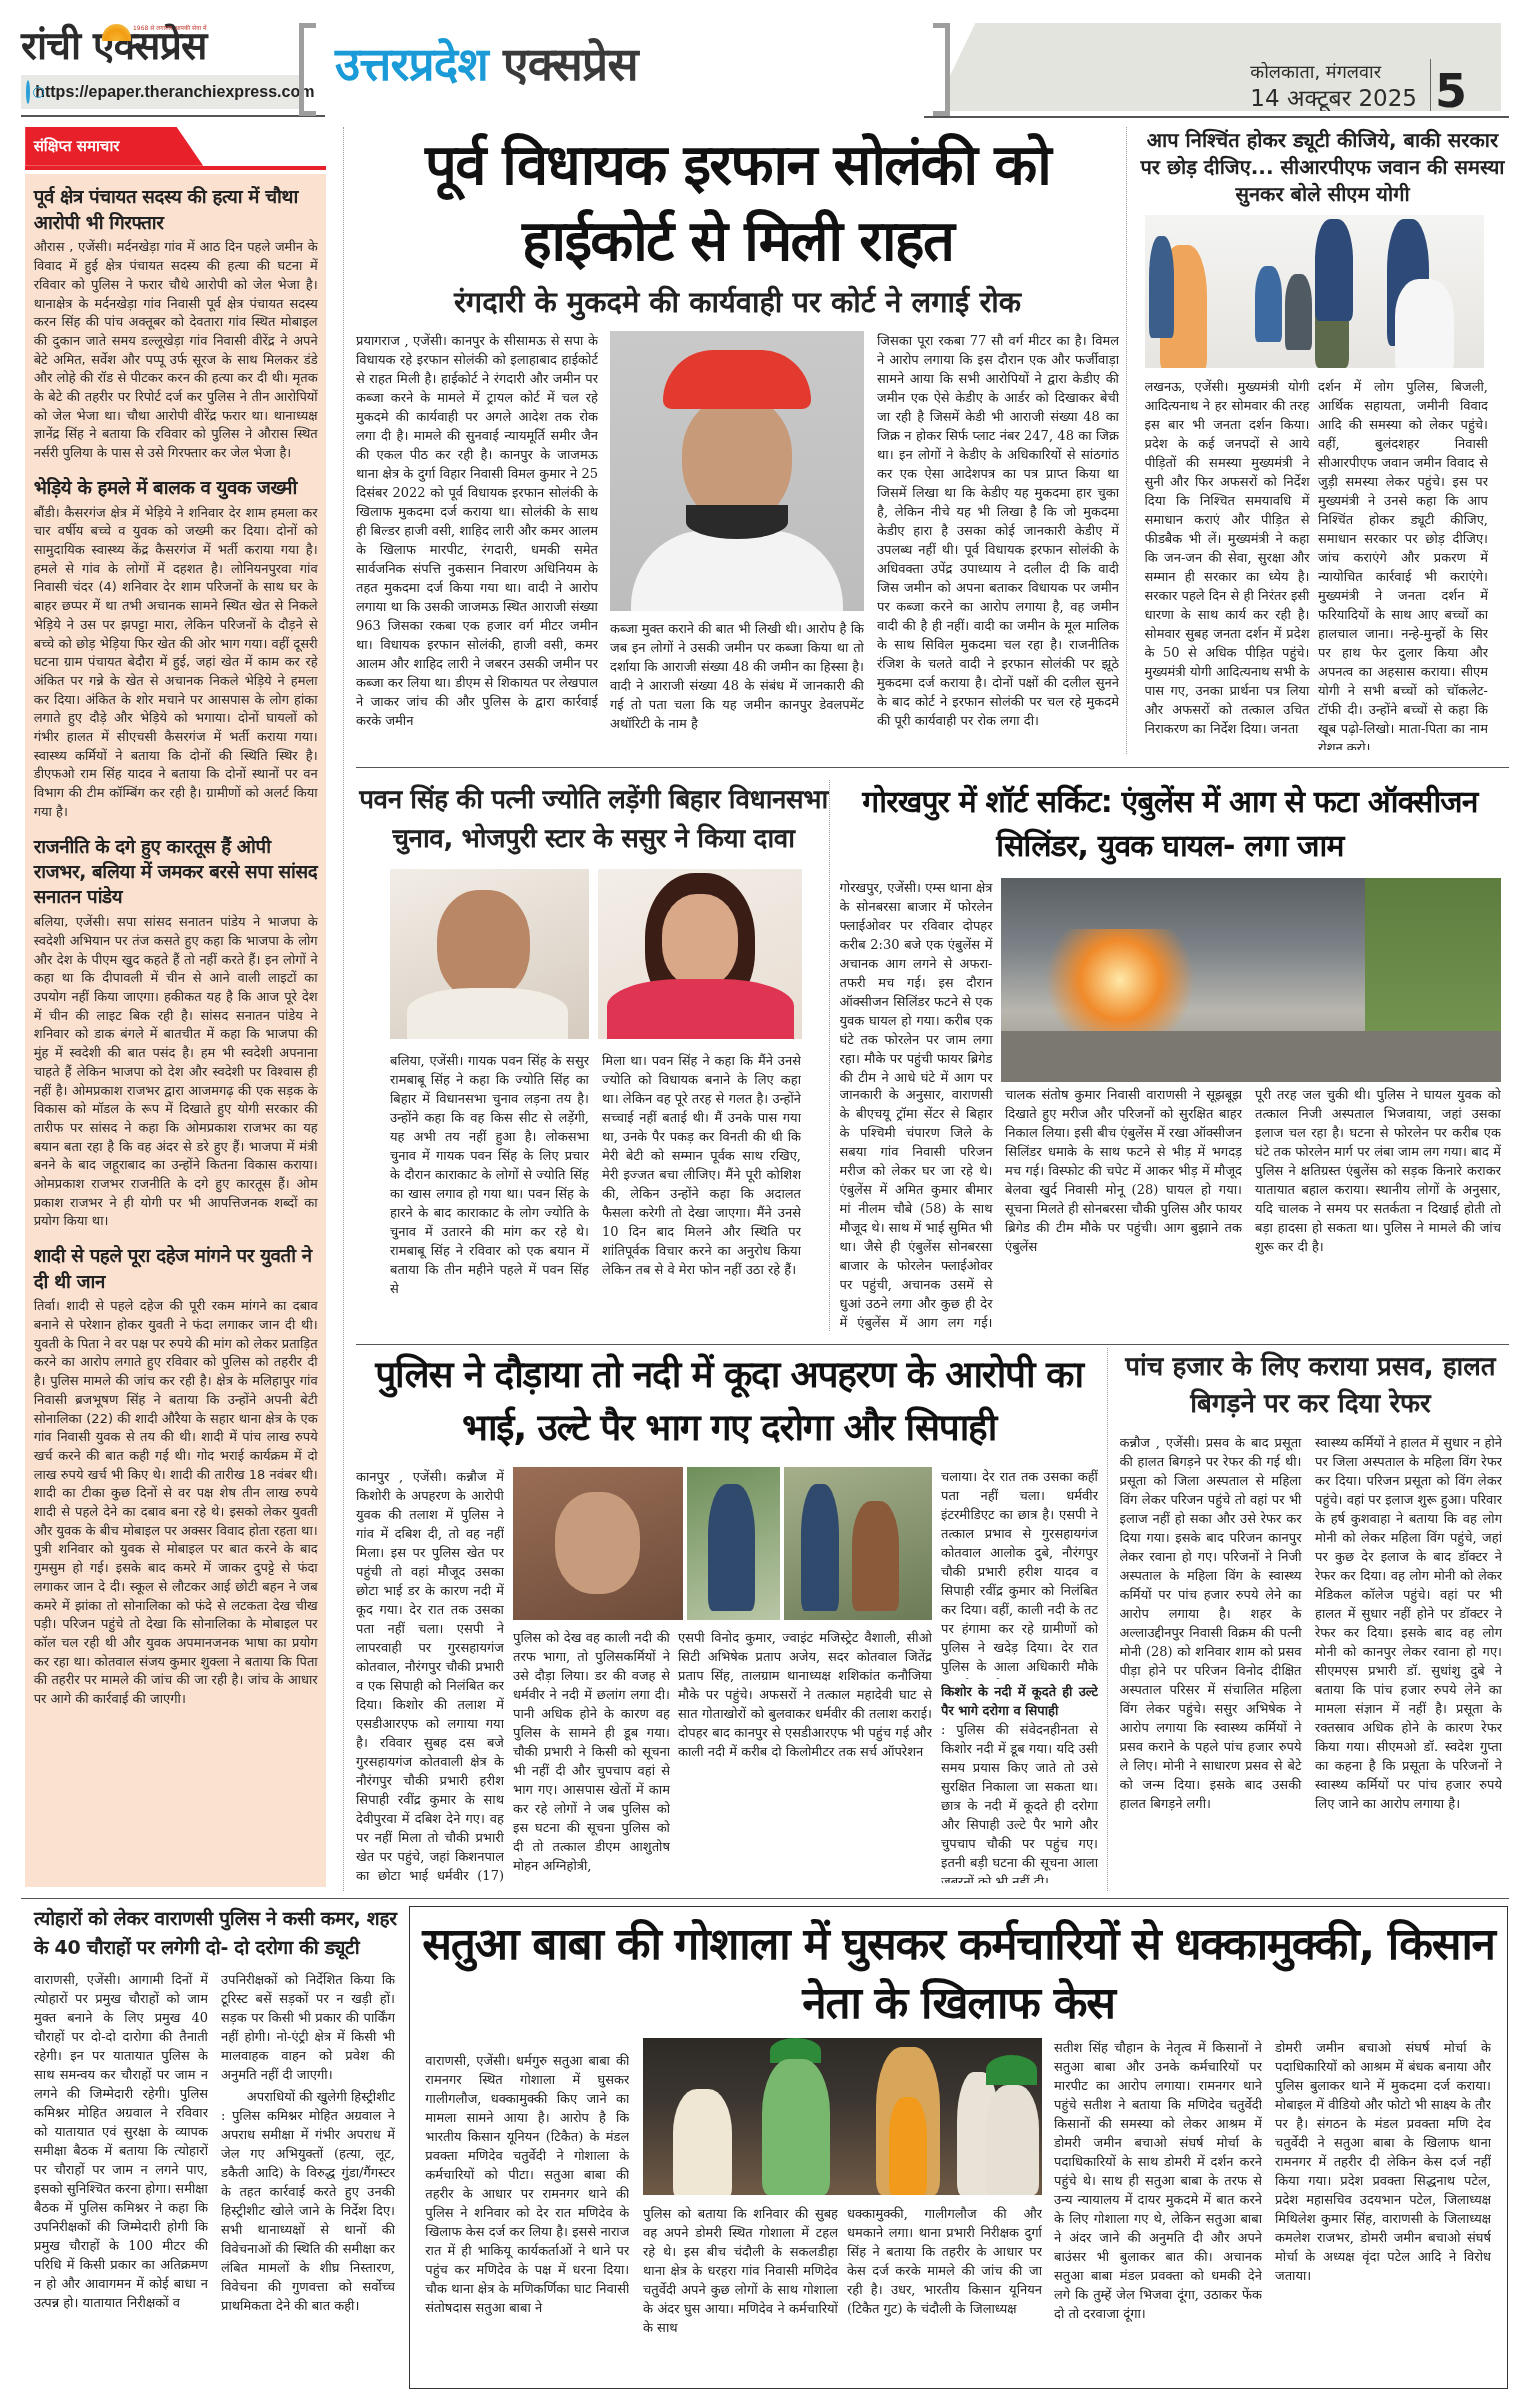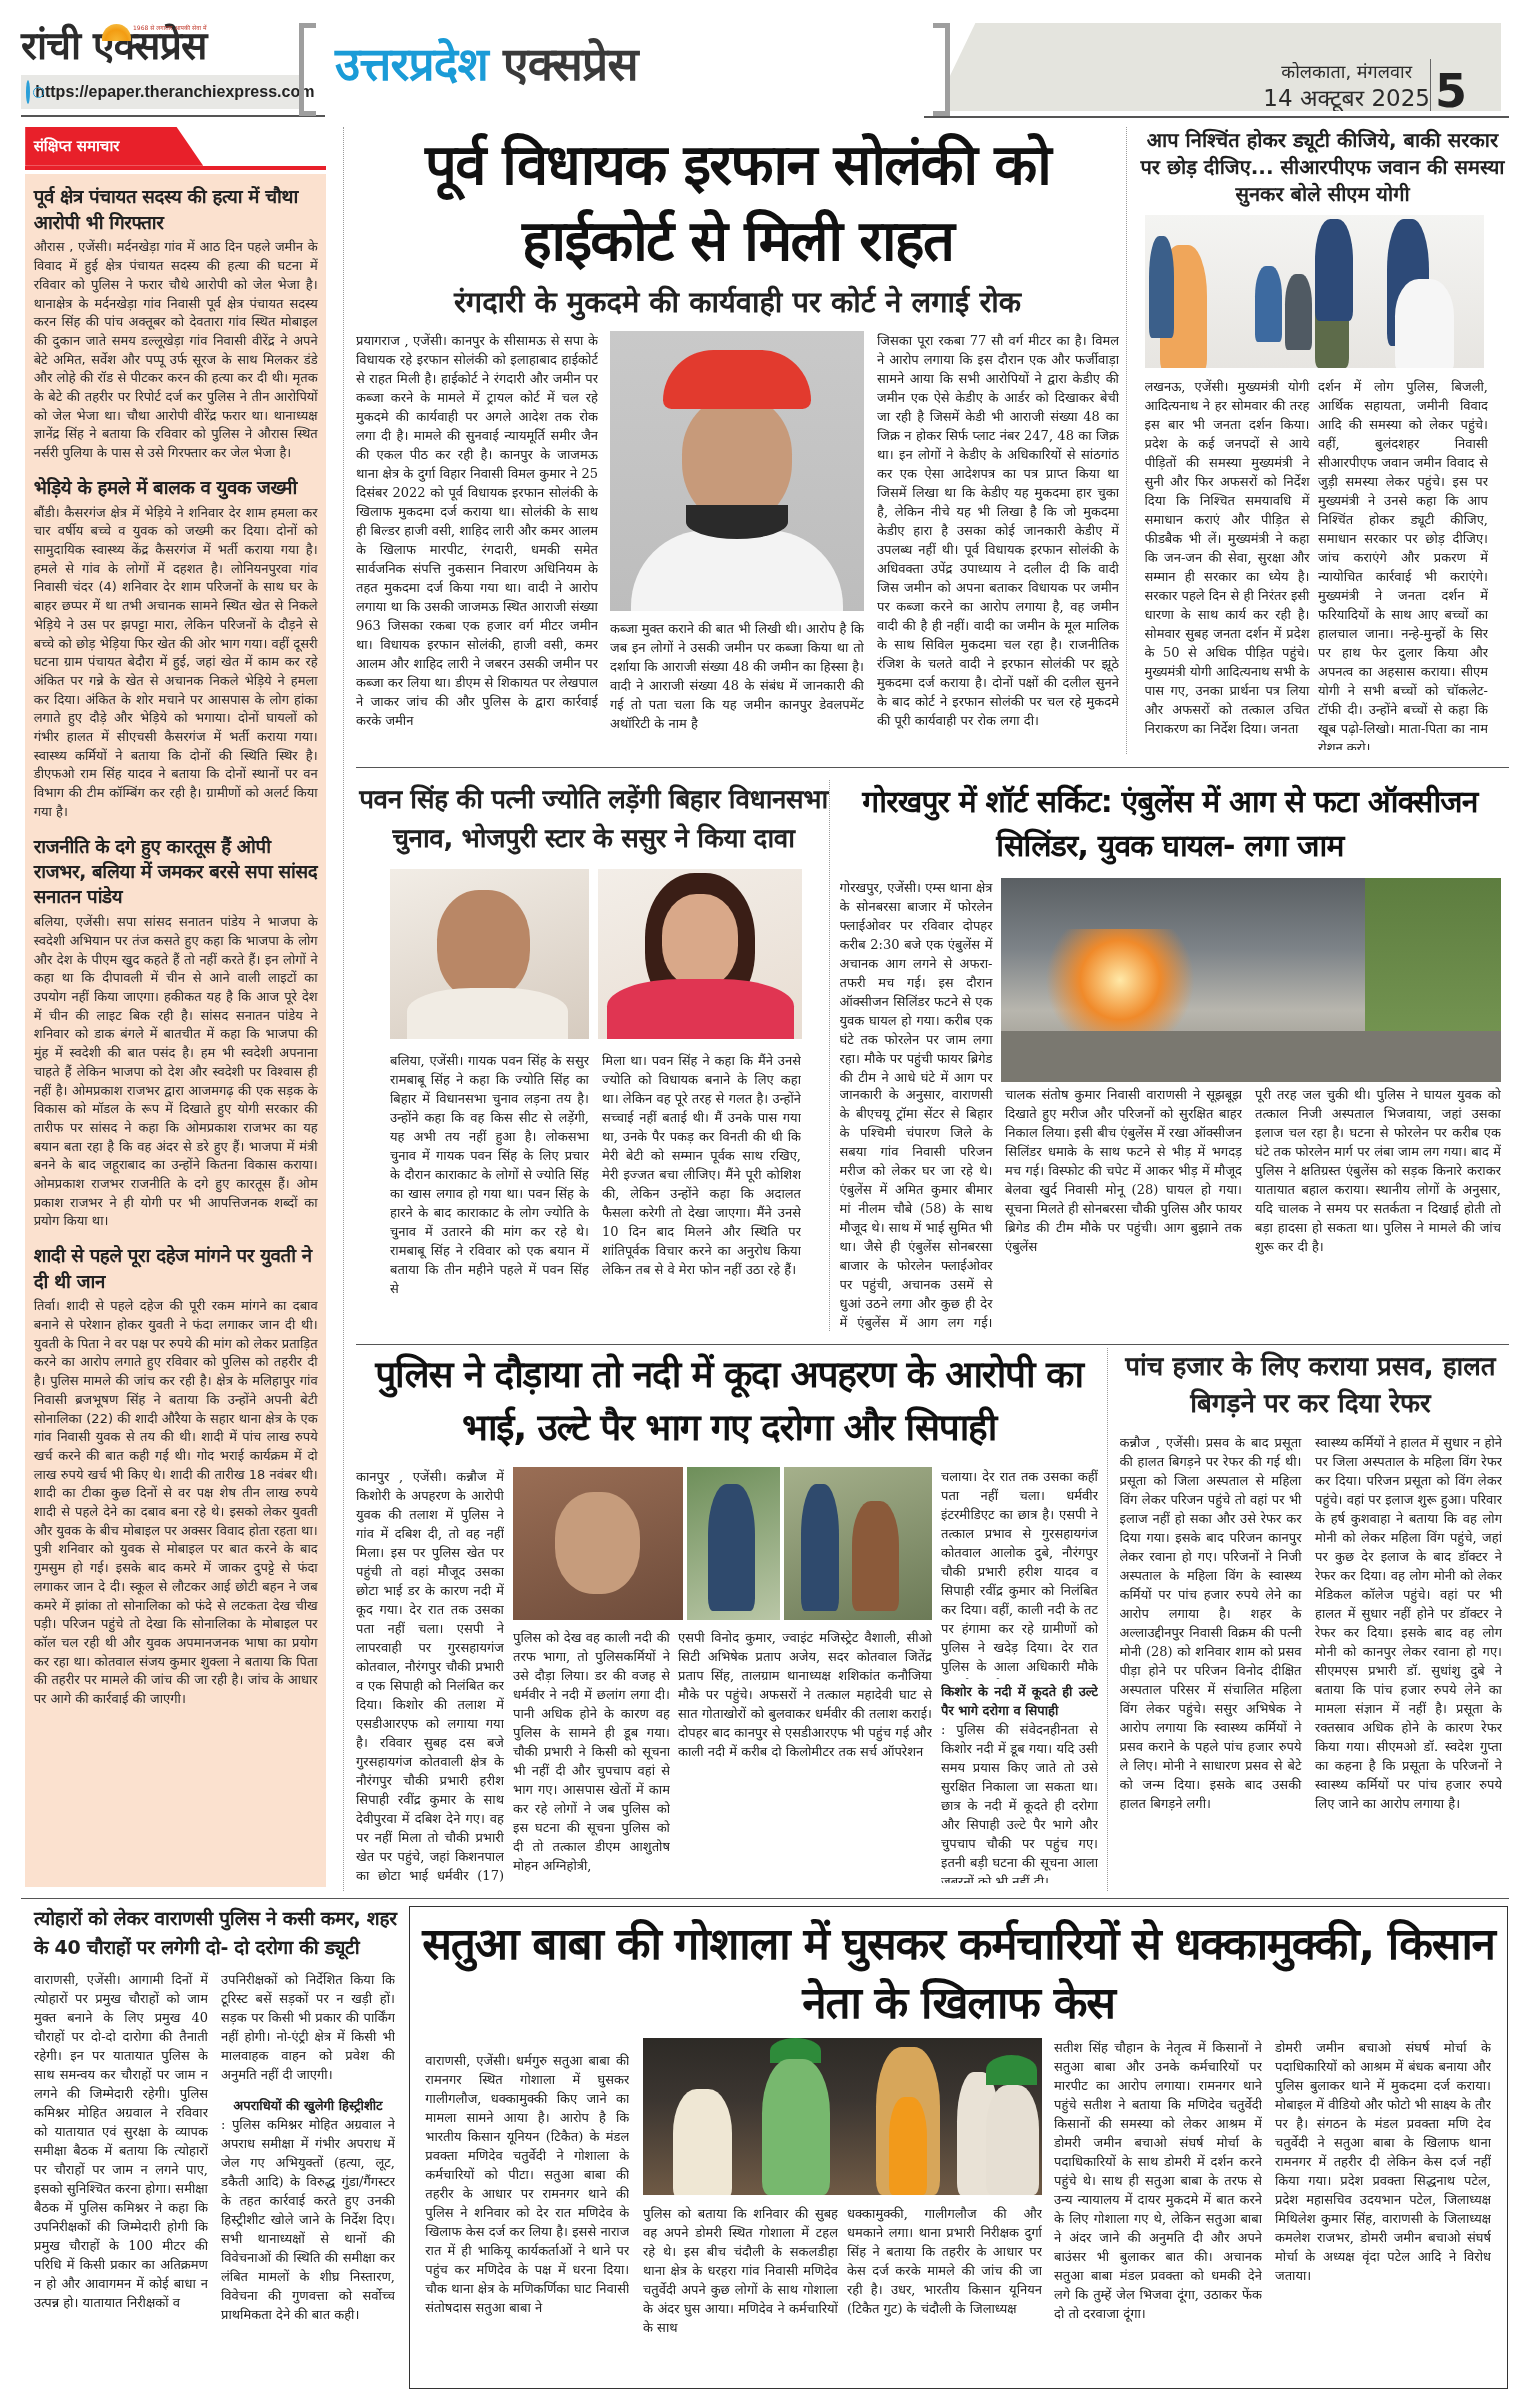--- a/index.html
+++ b/index.html
@@ -17,21 +17,21 @@
   .url-icon { width: 24px; height: 24px; border-radius: 50%; border: 2.5px solid #2a9fd8; position: relative; margin-right: 5.1px; background: #fff; }
   .url-icon::after { content: ""; position: absolute; left: 5.1px; top: 5.1px; width: 8.5px; height: 8.5px; border-radius: 50%; border: 1.7px solid #2a9fd8; }
   .url-text { font-family: "Liberation Sans", sans-serif; font-weight: 700; font-size: 16px; color: #222; }
   .rule-top { position: absolute; left: 21px; top: 115px; width: 304px; height: 1.7px; background: #555; }
   .bracket-l { position: absolute; left: 299px; top: 23px; width: 17px; height: 93px; border: 5.1px solid #9e9e9e; border-right: none; }
   .section-title { position: absolute; left: 335px; top: 30px; font-weight: 900; font-size: 46px; letter-spacing: -0.8px; line-height: 68px; }
   .section-title .blue { color: #1a9bd7; }
   .section-title .grey { color: #3a3a3a; }
   .bracket-r { position: absolute; left: 933px; top: 23px; width: 17px; height: 93px; border: 5.1px solid #9e9e9e; border-left: none; }
   .date-panel { position: absolute; left: 950px; top: 23px; width: 551px; height: 88px; background: #e4e4de; clip-path: polygon(25.4px 0, 100% 0, 100% 100%, 0 100%, 0 60%); }
-  .date-block { position: absolute; right: 70px; top: 36px; text-align: center; border-right: 1.7px solid #666; padding-right: 0; }
+  .date-block { position: absolute; right: 70px; top: 36px; text-align: left; border-right: 1.7px solid #666; padding-right: 13px; }
   .date-city { font-size: 18px; color: #2b2b2b; line-height: 25.4px; }
   .date-day { font-size: 23px; color: #2b2b2b; line-height: 29px; }
   .page-no { position: absolute; right: 34px; top: 41px; font-weight: 900; font-size: 46px; color: #222; }
   .rule-top-r { position: absolute; left: 924px; top: 116px; width: 585px; height: 1.7px; background: #555; }
 
   
   .briefs { position: absolute; left: 21px; top: 125px; width: 318px; height: 1764px; }
   .briefs-tab { position: absolute; left: 4.2px; top: 1.7px; width: 178px; height: 39px; background: #e8202a; clip-path: polygon(0 0, 85% 0, 100% 100%, 0 100%); color: #fff; font-weight: 900; font-size: 15px; line-height: 39px; padding-left: 8.5px; }
   .briefs-underline { position: absolute; left: 4.2px; top: 41px; width: 301px; height: 4.2px; background: #e8202a; }
   .briefs-body { position: absolute; left: 4.2px; top: 49px; width: 301px; height: 1713px; background: #fbe1cf; padding: 10.2px 8.5px; overflow: hidden; }
@@ -236,21 +236,21 @@
   <div class="col-text" style="position:absolute; left:204px; top:85px; width:187px; height:449px;">स्वास्थ्य कर्मियों ने हालत में सुधार न होने पर जिला अस्पताल के महिला विंग रेफर कर दिया। परिजन प्रसूता को विंग लेकर पहुंचे। वहां पर इलाज शुरू हुआ। परिवार के हर्ष कुशवाहा ने बताया कि वह लोग मोनी को लेकर महिला विंग पहुंचे, जहां पर कुछ देर इलाज के बाद डॉक्टर ने रेफर कर दिया। वह लोग मोनी को लेकर मेडिकल कॉलेज पहुंचे। वहां पर भी हालत में सुधार नहीं होने पर डॉक्टर ने रेफर कर दिया। इसके बाद वह लोग मोनी को कानपुर लेकर रवाना हो गए। सीएमएस प्रभारी डॉ. सुधांशु दुबे ने बताया कि पांच हजार रुपये लेने का मामला संज्ञान में नहीं है। प्रसूता के रक्तस्राव अधिक होने के कारण रेफर किया गया। सीएमओ डॉ. स्वदेश गुप्ता का कहना है कि प्रसूता के परिजनों ने स्वास्थ्य कर्मियों पर पांच हजार रुपये लिए जाने का आरोप लगाया है।</div>
 </article>
 
 <div class="hrule" style="left:21px; top:1898px; width:1488px; height:0.8px;"></div>
 
 <article class="festival">
   <h2 class="fest-hl">त्योहारों को लेकर वाराणसी पुलिस ने कसी कमर, शहर के 40 चौराहों पर लगेगी दो- दो दरोगा की ड्यूटी</h2>
   <div class="col-text" style="position:absolute; left:0; top:66px; width:174px; height:416px;">वाराणसी, एजेंसी। आगामी दिनों में त्योहारों पर प्रमुख चौराहों को जाम मुक्त बनाने के लिए प्रमुख 40 चौराहों पर दो-दो दारोगा की तैनाती रहेगी। इन पर यातायात पुलिस के साथ समन्वय कर चौराहों पर जाम न लगने की जिम्मेदारी रहेगी। पुलिस कमिश्नर मोहित अग्रवाल ने रविवार को यातायात एवं सुरक्षा के व्यापक समीक्षा बैठक में बताया कि त्योहारों पर चौराहों पर जाम न लगने पाए, इसको सुनिश्चित करना होगा। समीक्षा बैठक में पुलिस कमिश्नर ने कहा कि उपनिरीक्षकों की जिम्मेदारी होगी कि प्रमुख चौराहों के 100 मीटर की परिधि में किसी प्रकार का अतिक्रमण न हो और आवागमन में कोई बाधा न उत्पन्न हो। यातायात निरीक्षकों व</div>
   <div style="position:absolute; left:187px; top:66px; width:174px; height:416px; overflow:hidden;">
     <div class="col-text">उपनिरीक्षकों को निर्देशित किया कि टूरिस्ट बसें सड़कों पर न खड़ी हों। सड़क पर किसी भी प्रकार की पार्किंग नहीं होगी। नो-एंट्री क्षेत्र में किसी भी मालवाहक वाहन को प्रवेश की अनुमति नहीं दी जाएगी।</div>
-    <div class="col-text sub-bold" style="text-align:center; margin-top:12px; font-weight:700;">अपराधियों की खुलेगी हिस्ट्रीशीट</div>
+    <div class="col-text sub-bold" style="text-align:right; margin-top:3px; font-weight:400;">अपराधियों की खुलेगी हिस्ट्रीशीट</div>
     <div class="col-text">: पुलिस कमिश्नर मोहित अग्रवाल ने अपराध समीक्षा में गंभीर अपराध में जेल गए अभियुक्तों (हत्या, लूट, डकैती आदि) के विरुद्ध गुंडा/गैंगस्टर के तहत कार्रवाई करते हुए उनकी हिस्ट्रीशीट खोले जाने के निर्देश दिए। सभी थानाध्यक्षों से थानों की विवेचनाओं की स्थिति की समीक्षा कर लंबित मामलों के शीघ्र निस्तारण, विवेचना की गुणवत्ता को सर्वोच्च प्राथमिकता देने की बात कही।</div>
   </div>
 </article>
 
 <article class="satua">
   <h2 class="satua-hl">सतुआ बाबा की गोशाला में घुसकर कर्मचारियों से धक्कामुक्की, किसान नेता के खिलाफ केस</h2>
   <div class="col-text" style="position:absolute; left:15.3px; top:144px; width:204px; height:331px;">वाराणसी, एजेंसी। धर्मगुरु सतुआ बाबा की रामनगर स्थित गोशाला में घुसकर गालीगलौज, धक्कामुक्की किए जाने का मामला सामने आया है। आरोप है कि भारतीय किसान यूनियन (टिकैत) के मंडल प्रवक्ता मणिदेव चतुर्वेदी ने गोशाला के कर्मचारियों को पीटा। सतुआ बाबा की तहरीर के आधार पर रामनगर थाने की पुलिस ने शनिवार को देर रात मणिदेव के खिलाफ केस दर्ज कर लिया है। इससे नाराज रात में ही भाकियू कार्यकर्ताओं ने थाने पर पहुंच कर मणिदेव के पक्ष में धरना दिया। चौक थाना क्षेत्र के मणिकर्णिका घाट निवासी संतोषदास सतुआ बाबा ने</div>
   <div class="photo ph-satua" style="left:233px; top:131px; width:399px; height:157px;" title="किसान यूनियन के नेता">
     <div class="fig" style="left:30px; top:51px; width:59px; height:110px; background:#efe7d4;"></div>
     <div class="fig" style="left:127px; top:0; width:51px; height:25.4px; background:#2e8b3a; border-radius:50% 50% 0 0;"></div>

